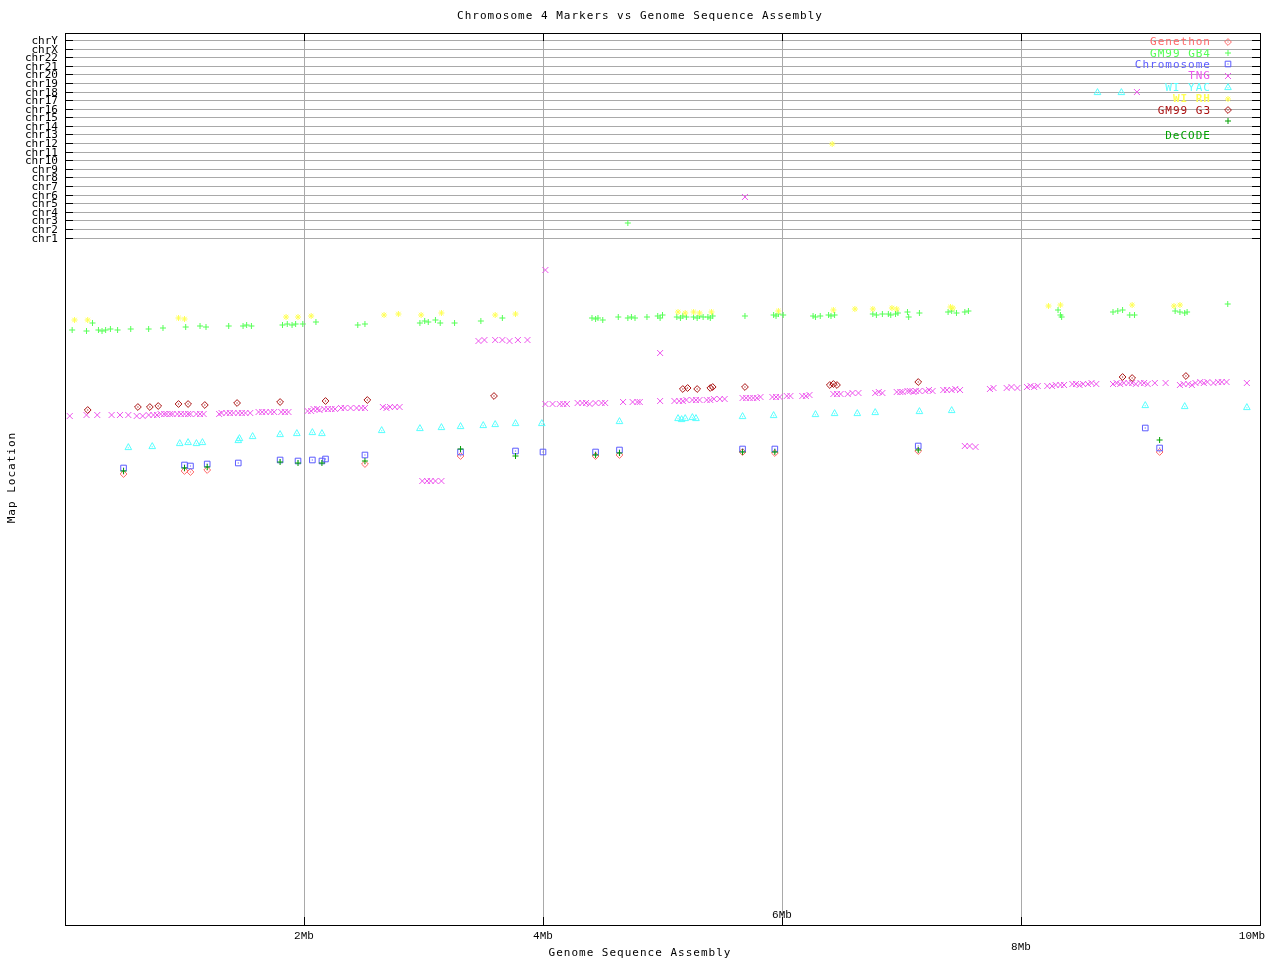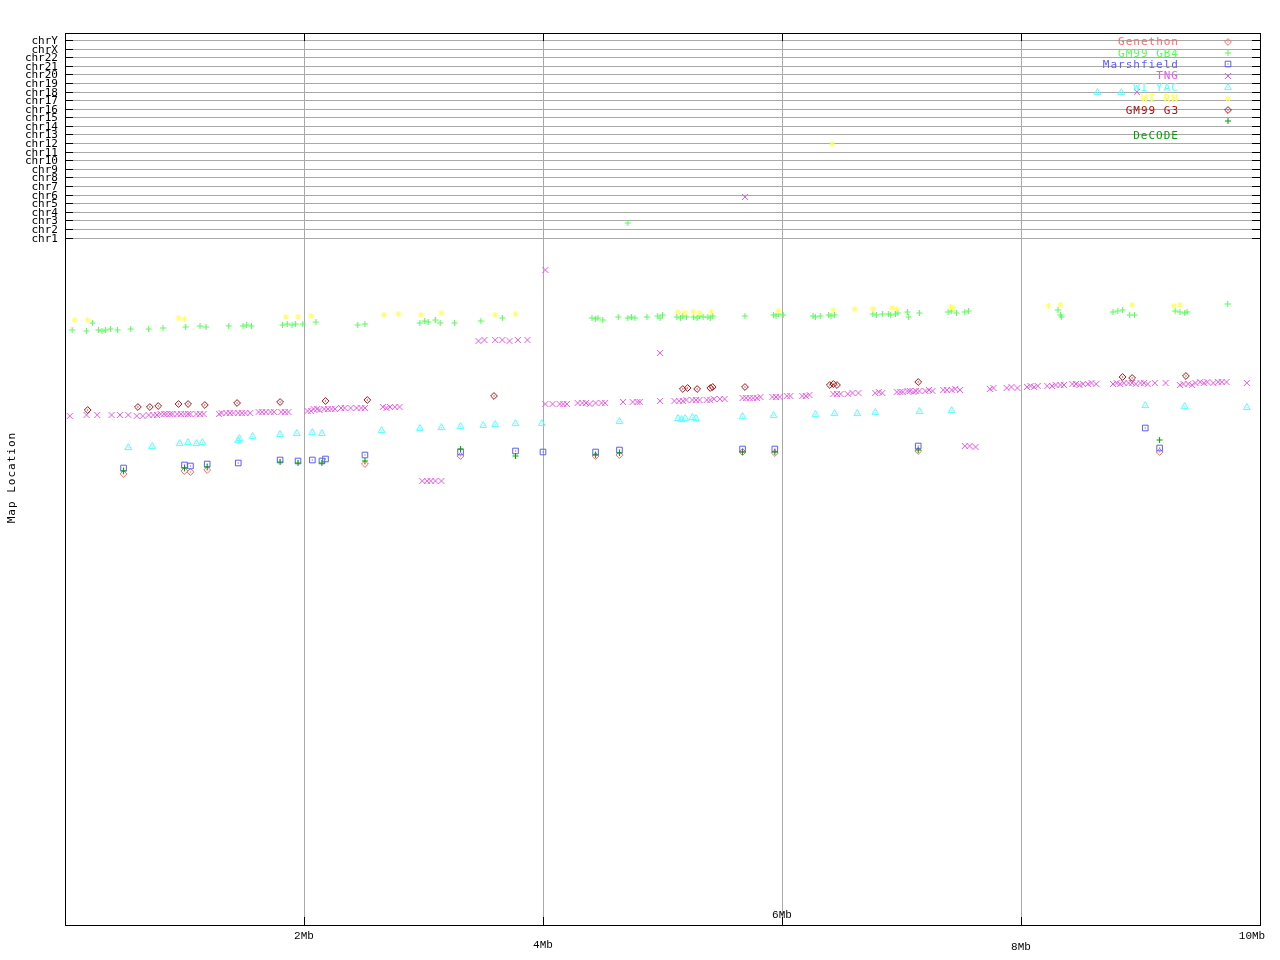--- a/index.html
+++ b/index.html
@@ -7,28 +7,29 @@
           font-family:"DejaVu Sans Mono","Liberation Mono",monospace;color:#000;}
   .mono{font-family:"DejaVu Sans Mono","Liberation Mono",monospace;font-size:11px;line-height:11px;color:#000;}
   #chart-title{position:absolute;top:10px;left:0;width:1280px;text-align:center;letter-spacing:1px;}
   #plot-svg{position:absolute;left:0;top:0;}
   #chr-labels .chr-label{position:absolute;right:1222px;width:60px;text-align:right;font-size:11px;line-height:9px;}
   #x-ticks .x-tick-label{position:absolute;transform:translateX(-50%);white-space:nowrap;font-family:Liberation Mono, monospace;}
   #x-axis-title{position:absolute;top:947px;left:0;width:1280px;text-align:center;letter-spacing:1px;}
   #y-axis-title{position:absolute;left:-89px;top:472px;width:200px;text-align:center;
                 transform:rotate(-90deg);letter-spacing:1px;}
   #legend{position:absolute;top:36px;left:1075px;width:170px;}
-  .legend-row{display:flex;align-items:center;justify-content:flex-end;height:11.4px;gap:32px;}
+  .legend-row{display:flex;align-items:center;justify-content:flex-end;height:11.4px;}
   .legend-label{text-align:right;font-size:11px;letter-spacing:1px;white-space:nowrap;}
   .legend-marker{width:34px;height:11px;flex:0 0 34px;display:flex;align-items:center;justify-content:center;}
 </style>
 </head>
 <body>
 
 <div id="screen">
+  <div id="chart-title" class="mono">Chromosome 4 Markers vs Genome Sequence Assembly</div>
 
   <svg id="plot-svg" width="1280" height="960">
       <line x1="304" y1="33" x2="304" y2="925" stroke="#a9a9a9" stroke-width="1" shape-rendering="crispEdges"></line>
       <line x1="543" y1="33" x2="543" y2="925" stroke="#a9a9a9" stroke-width="1" shape-rendering="crispEdges"></line>
       <line x1="782" y1="33" x2="782" y2="925" stroke="#a9a9a9" stroke-width="1" shape-rendering="crispEdges"></line>
       <line x1="1021" y1="33" x2="1021" y2="925" stroke="#a9a9a9" stroke-width="1" shape-rendering="crispEdges"></line>
       <line x1="65" y1="40.5" x2="1260" y2="40.5" stroke="#a9a9a9" stroke-width="1" shape-rendering="crispEdges"></line>
       <line x1="65" y1="40.5" x2="73" y2="40.5" stroke="#000000" stroke-width="1" shape-rendering="crispEdges"></line>
       <line x1="1252" y1="40.5" x2="1260" y2="40.5" stroke="#000000" stroke-width="1" shape-rendering="crispEdges"></line>
       <line x1="65" y1="49.087" x2="1260" y2="49.087" stroke="#a9a9a9" stroke-width="1" shape-rendering="crispEdges"></line>
@@ -586,47 +587,48 @@
       <div class="chr-label mono" style="top: 181.979px;">chr7</div>
       <div class="chr-label mono" style="top: 190.566px;">chr6</div>
       <div class="chr-label mono" style="top: 199.153px;">chr5</div>
       <div class="chr-label mono" style="top: 207.74px;">chr4</div>
       <div class="chr-label mono" style="top: 216.327px;">chr3</div>
       <div class="chr-label mono" style="top: 224.914px;">chr2</div>
       <div class="chr-label mono" style="top: 233.501px;">chr1</div>
     </div>
   <div id="x-ticks">
       <div class="x-tick-label mono" style="left: 304px; top: 931px;">2Mb</div>
-      <div class="x-tick-label mono" style="left: 543px; top: 931px; margin-top: 9px;">4Mb</div>
+      <div class="x-tick-label mono" style="left: 543px; top: 931px;">4Mb</div>
       <div class="x-tick-label mono" style="left: 782px; top: 910px;">6Mb</div>
       <div class="x-tick-label mono" style="left: 1021px; top: 942px;">8Mb</div>
       <div class="x-tick-label mono" style="left: 1252px; top: 931px;">10Mb</div>
     </div>
 
+  <div id="x-axis-title" class="mono">Genome Sequence Assembly</div>
   <div id="y-axis-title" class="mono">Map Location</div>
 
   <div id="legend">
       <div class="legend-row">
         <div class="legend-label mono" style="color: rgb(255, 102, 102);">Genethon</div>
         <div class="legend-marker">
           <svg width="12" height="12">
             <path d="M6 2.6L9.4 6L6 9.4L2.6 6Z M5.4 6h1.2" stroke="#ff6666" fill="none" stroke-width="1"></path>
           </svg>
         </div>
       </div>
       <div class="legend-row">
         <div class="legend-label mono" style="color: rgb(85, 255, 85);">GM99 GB4</div>
         <div class="legend-marker">
           <svg width="12" height="12">
             <path d="M3 6H9M6 3V9" stroke="#55ff55" fill="none" stroke-width="1"></path>
           </svg>
         </div>
       </div>
       <div class="legend-row">
-        <div class="legend-label mono" style="color: rgb(92, 92, 255);">Marshfield</div>
+        <div class="legend-label mono" style="color: rgb(92, 92, 255);">Chromosome</div>
         <div class="legend-marker">
           <svg width="12" height="12">
             <path d="M3.2 3.2h5.6v5.6h-5.6Z M5.4 6h1.2" stroke="#5c5cff" fill="none" stroke-width="1"></path>
           </svg>
         </div>
       </div>
       <div class="legend-row">
         <div class="legend-label mono" style="color: rgb(238, 85, 238);">TNG</div>
         <div class="legend-marker">
           <svg width="12" height="12">

